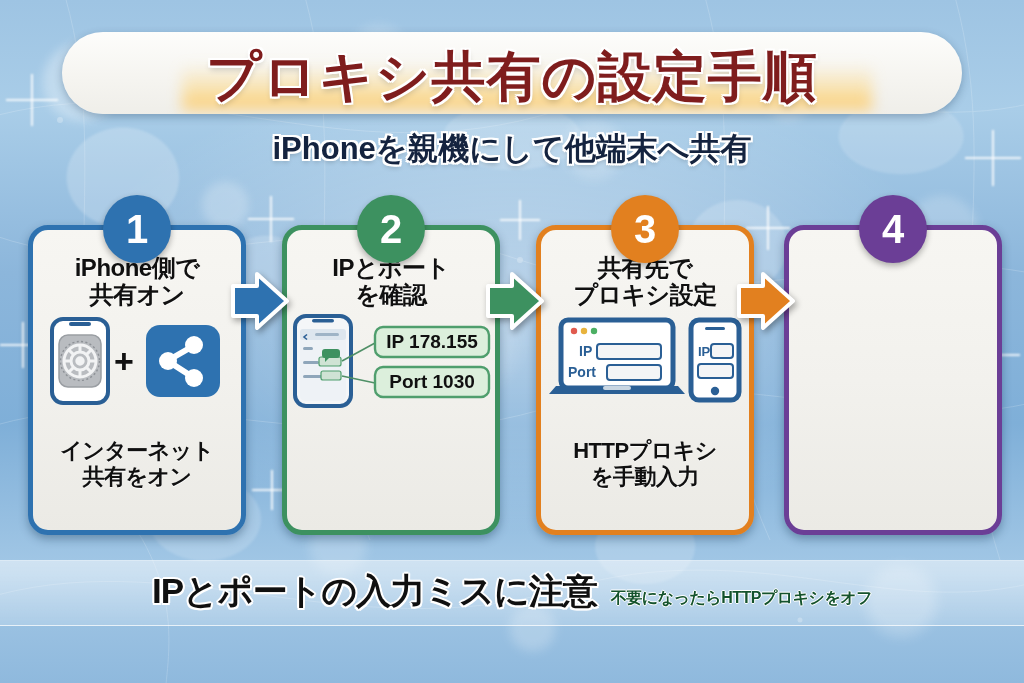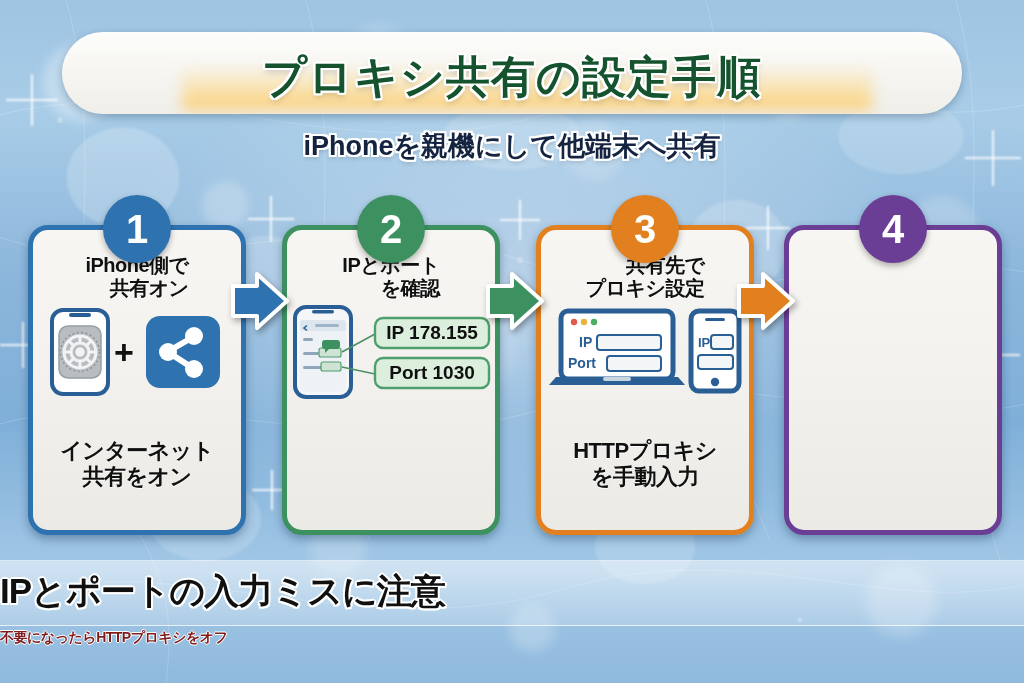--- a/index.html
+++ b/index.html
@@ -65,30 +65,30 @@
     box-shadow:0 3px 9px rgba(20,50,80,.30);
     overflow:hidden;
   }
   .title-glow {
     position:absolute; left:120px; right:90px; bottom:4px; height:46px;
     background:linear-gradient(180deg, rgba(255,214,120,0) 0%, rgba(255,205,95,.55) 70%, rgba(255,190,70,.75) 100%);
     filter:blur(7px);
   }
   .title-text {
     position:absolute; inset:0; display:flex; align-items:center; justify-content:center;
-    font-size:44px; font-weight:bold; color:#14532d; letter-spacing:1px;
+    font-size:54px; font-weight:bold; color:#7f1d1d; letter-spacing:1px;
     text-shadow:
       2px 0 0 #fff, -2px 0 0 #fff, 0 2px 0 #fff, 0 -2px 0 #fff,
       2px 2px 0 #fff, -2px 2px 0 #fff, 2px -2px 0 #fff, -2px -2px 0 #fff,
       0 4px 6px rgba(0,0,0,.20);
     margin-top: 8px;
   }
   .subtitle {
     position:absolute; top:128px; left:0; width:100%; text-align:center; z-index:5;
-    font-size:27px; font-weight:bold; color:#14233f;
+    font-size:31px; font-weight:bold; color:#14233f;
     text-shadow:
       2px 0 0 #fff,-2px 0 0 #fff,0 2px 0 #fff,0 -2px 0 #fff,
       2px 2px 0 #fff,-2px 2px 0 #fff,2px -2px 0 #fff,-2px -2px 0 #fff,
       0 3px 5px rgba(0,0,0,.25);
   }
 
   
   .steps { position:absolute; left:0; top:212px; width:1024px; height:330px; z-index:4; }
   .card {
     position:absolute; top:13px; width:218px; height:310px;
@@ -107,21 +107,21 @@
     position:absolute; top:-35px; left:50%; transform:translateX(-50%);
     width:68px; height:68px; border-radius:50%;
     display:flex; align-items:center; justify-content:center;
     color:#fff; font-size:40px; font-weight:bold; line-height:1;
     box-shadow:0 3px 6px rgba(0,0,0,.30);
   }
   .b1 { background:#2e72b0; } .b2 { background:#3d9160; }
   .b3 { background:#e2801f; } .b4 { background:#6b3e96; }
 
   .card-title {
-    font-size:20px; font-weight:bold; color:#101010; text-align:right;
+    font-size:24px; font-weight:bold; color:#101010; text-align:center;
     line-height:1.14; letter-spacing:-.5px; white-space:pre-line;
     text-shadow:0 1px 0 rgba(255,255,255,.8);
   }
   .card-cap {
     font-size:22px; font-weight:bold; color:#101010; text-align:center;
     line-height:1.18; letter-spacing:-.5px; white-space:pre-line;
     margin-top:auto; margin-bottom:40px;
     text-shadow:0 1px 0 rgba(255,255,255,.8);
   }
   .art { height:92px; display:flex; align-items:center; justify-content:center; margin-top:6px; width:100%; }
@@ -131,29 +131,29 @@
   .a1 { left:231px; } .a2 { left:486px; } .a3 { left:737px; }
 
   
   .footer-band {
     position:absolute; left:0; top:560px; width:1024px; height:66px; z-index:3;
     background:linear-gradient(180deg, rgba(255,255,255,.50), rgba(255,255,255,.18));
     border-top:1px solid rgba(255,255,255,.55);
     border-bottom:1px solid rgba(255,255,255,.55);
   }
   .footer { position:absolute; left:0; top:568px; width:1024px; z-index:6;
-            display:flex; align-items:baseline; justify-content:center; gap:14px;flex-direction:column; }
+            display:flex; align-items:baseline; justify-content:center; gap:14px; }
   .footer-main {
     font-size:35px; font-weight:bold; color:#101010; letter-spacing:-1px;
     text-shadow:
       2px 0 0 #fff,-2px 0 0 #fff,0 2px 0 #fff,0 -2px 0 #fff,
       1.5px 1.5px 0 #fff,-1.5px 1.5px 0 #fff,1.5px -1.5px 0 #fff,-1.5px -1.5px 0 #fff;
   }
   .footer-sub {
-    font-size:14px; font-weight:bold; color:#7f1d1d; letter-spacing:-.5px;
+    font-size:16px; font-weight:bold; color:#14532d; letter-spacing:-.5px;
     text-shadow:1px 0 0 #fff,-1px 0 0 #fff,0 1px 0 #fff,0 -1px 0 #fff;
   }
 </style>
 </head>
 <body>
 
 <div class="bg">
   <div class="bg-base"></div>
   <div class="bg-tex"></div>
   <div class="bg-map"></div>

